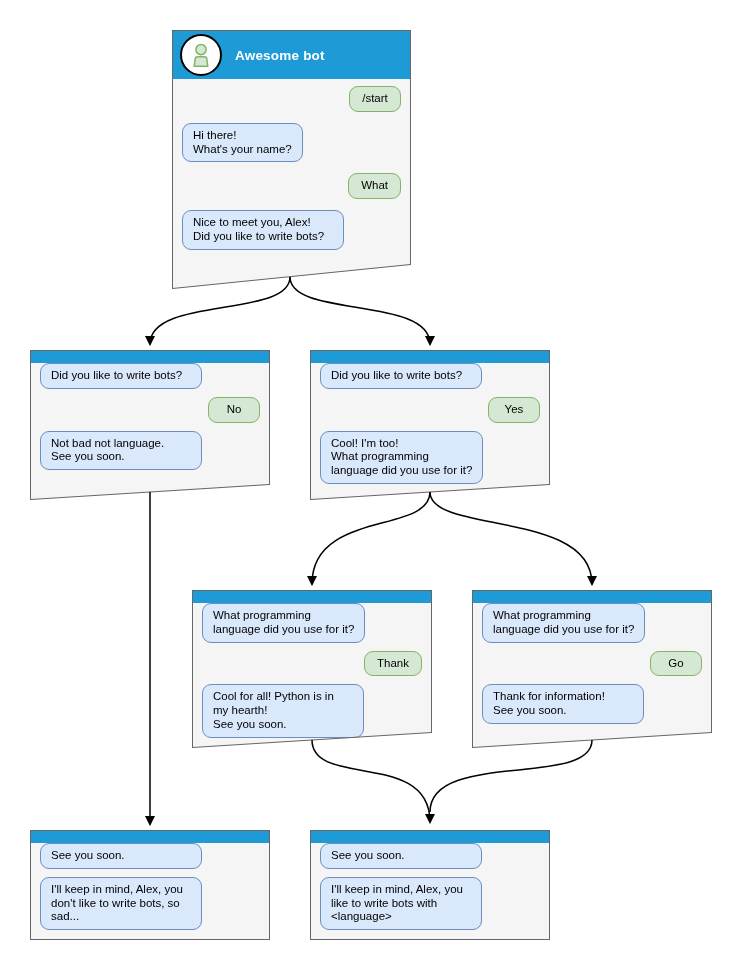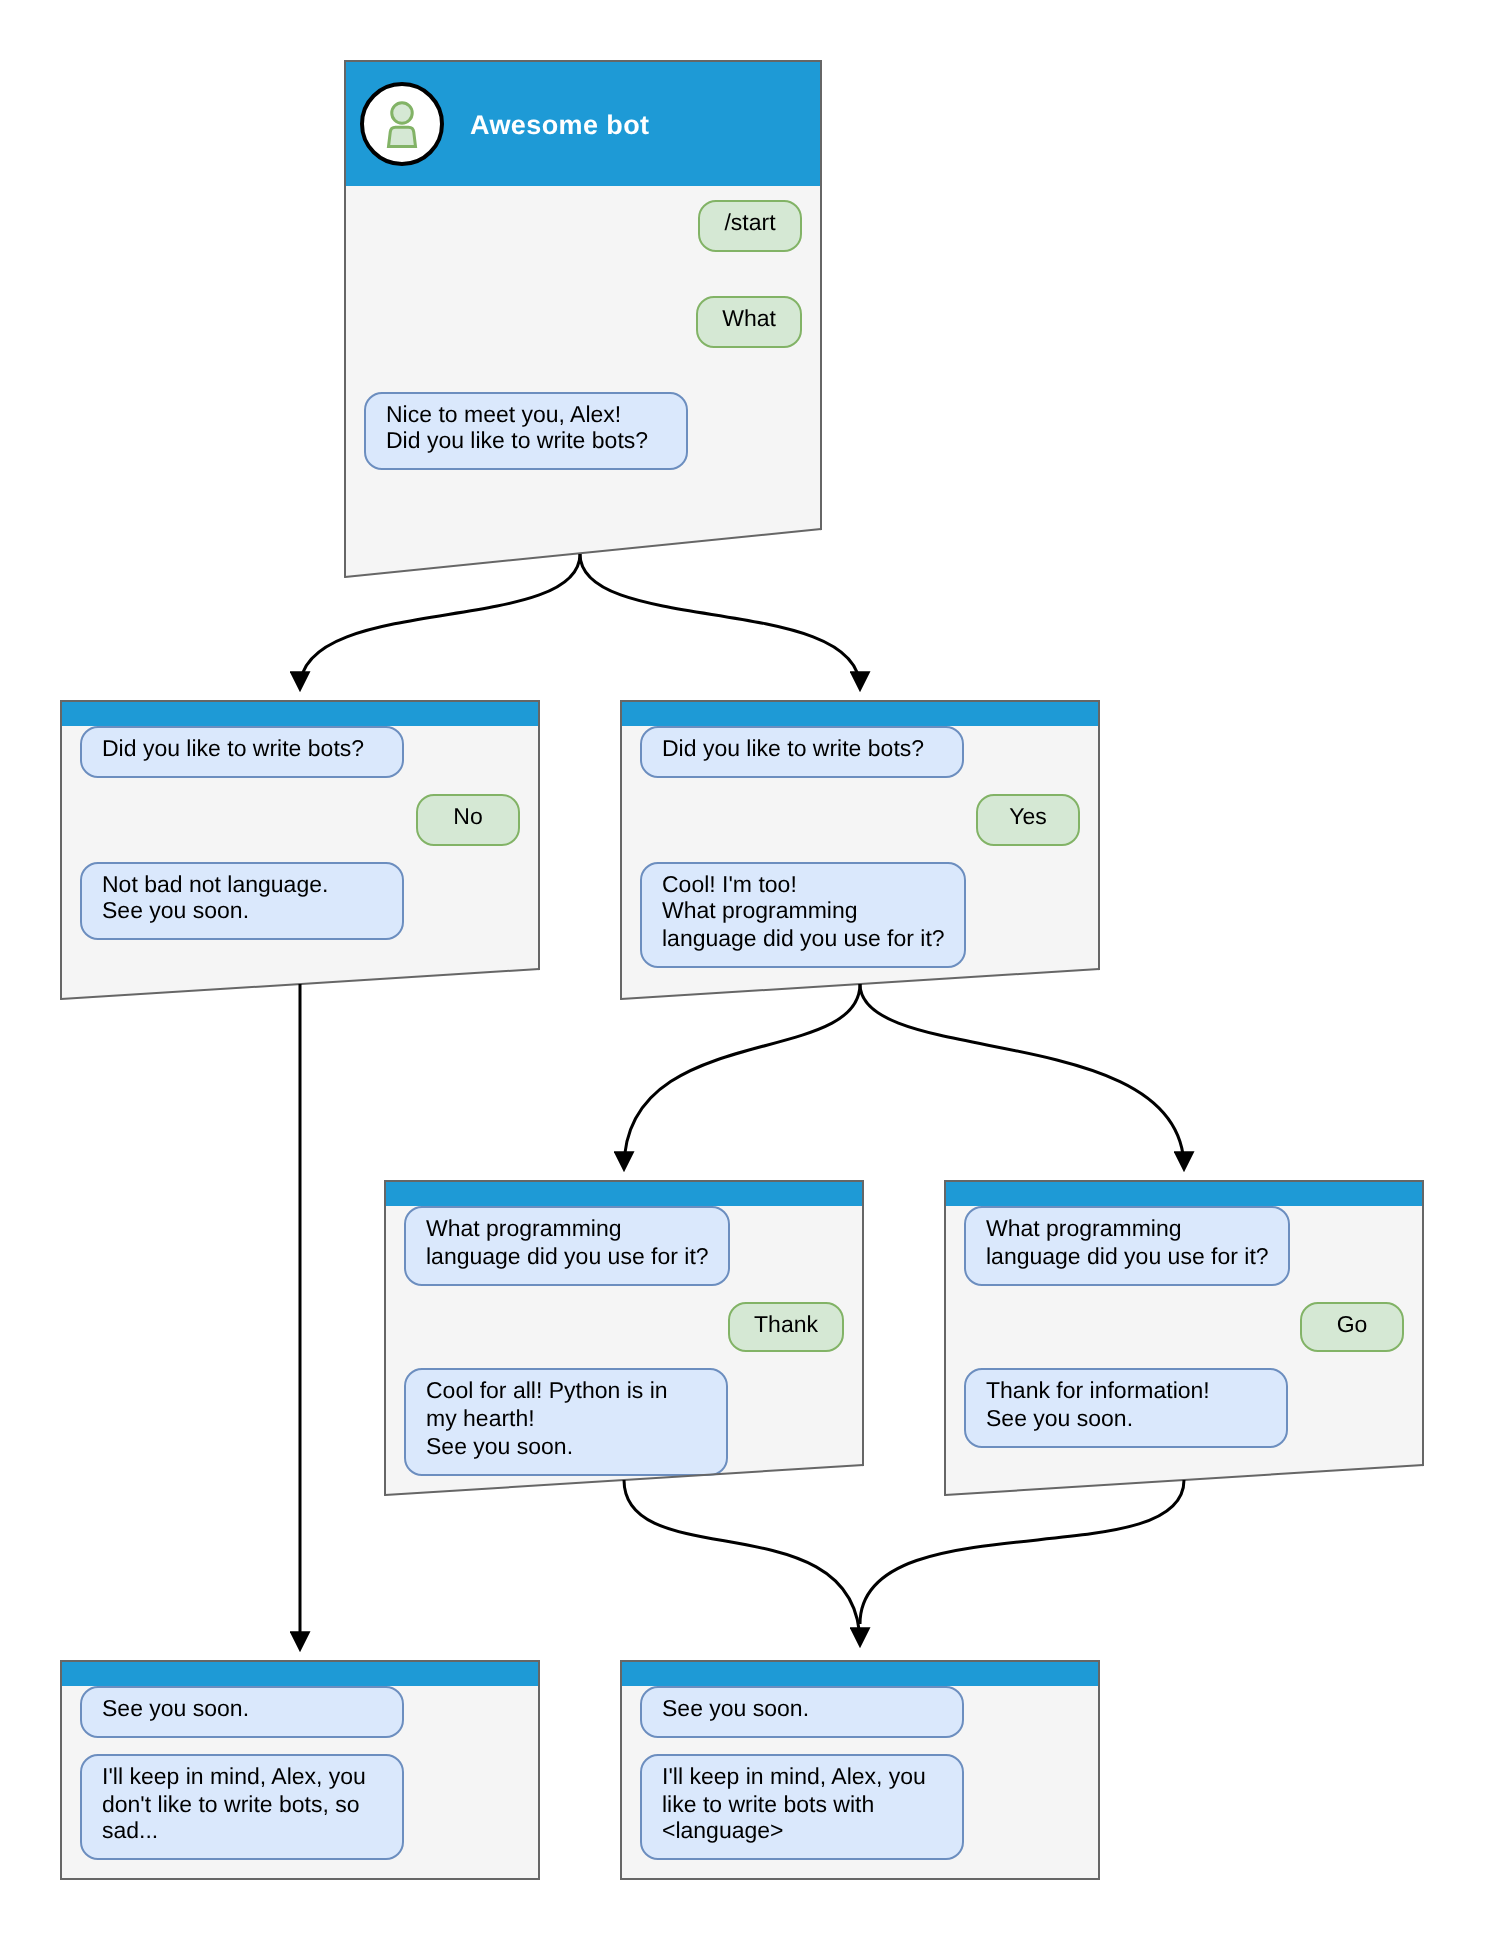--- a/index.html
+++ b/index.html
@@ -28,36 +28,36 @@
     clip-path:polygon(0 0,100% 0,100% calc(100% - 24px),0 100%);
     border-bottom:none;
   }
   .window.slant15{
     clip-path:polygon(0 0,100% 0,100% calc(100% - 15px),0 100%);
     border-bottom:none;
   }
   .titlebar{
     background:var(--accent-blue);
     display:flex;align-items:center;gap:13px;
-    height:62px;padding-left:7px;box-sizing:border-box;
+    height:48px;padding-left:7px;box-sizing:border-box;
   }
   .titlebar.thin{height:12px;padding:0;}
   .window-title{
     color:var(--title-text);font-weight:bold;font-size:13.5px;letter-spacing:.2px;
   }
   .avatar{
     width:42px;height:42px;border-radius:50%;
     background:#ffffff;border:2px solid var(--avatar-ring);
     box-sizing:border-box;display:flex;align-items:center;justify-content:center;
     flex:0 0 auto;
   }
   .avatar svg{width:30px;height:30px;}
   .body{display:flex;flex-direction:column;padding:0 9px;}
   .body.gap8{gap:8px;}
-  .body.gap11{gap:22px;padding-top:7px;}
+  .body.gap11{gap:11px;padding-top:7px;}
   .bubble{
     font-size:11.5px;line-height:1.2;white-space:pre;
     border-radius:9px;padding:5px 10px;box-sizing:border-box;color:#000;
   }
   .bubble.bot{
     align-self:flex-start;
     background:var(--bot-bubble-fill);
     border:1px solid var(--bot-bubble-border);
     min-width:162px;
   }
@@ -87,20 +87,22 @@
       <span class="avatar">
         <svg viewBox="0 0 24 24">
           <path class="person-body" d="M6.6 21 L7.3 15.2 Q7.5 13.3 9.4 13.3 L14.6 13.3 Q16.5 13.3 16.7 15.2 L17.4 21 Z"></path>
           <circle class="person-head" cx="12" cy="7.6" r="4.1"></circle>
         </svg>
       </span>
       <span class="window-title">Awesome bot</span>
     </div>
     <div class="body gap11">
       <div class="bubble user">/start</div>
+      <div class="bubble bot autow">Hi there!
+What's your name?</div>
       <div class="bubble user">What</div>
       <div class="bubble bot">Nice to meet you, Alex!
 Did you like to write bots?</div>
     </div>
   </div>
 
   <div class="window slant15" style="left:30px;top:350px;width:240px;height:150px;">
     <div class="titlebar thin"></div>
     <div class="body gap8">
       <div class="bubble bot">Did you like to write bots?</div>

